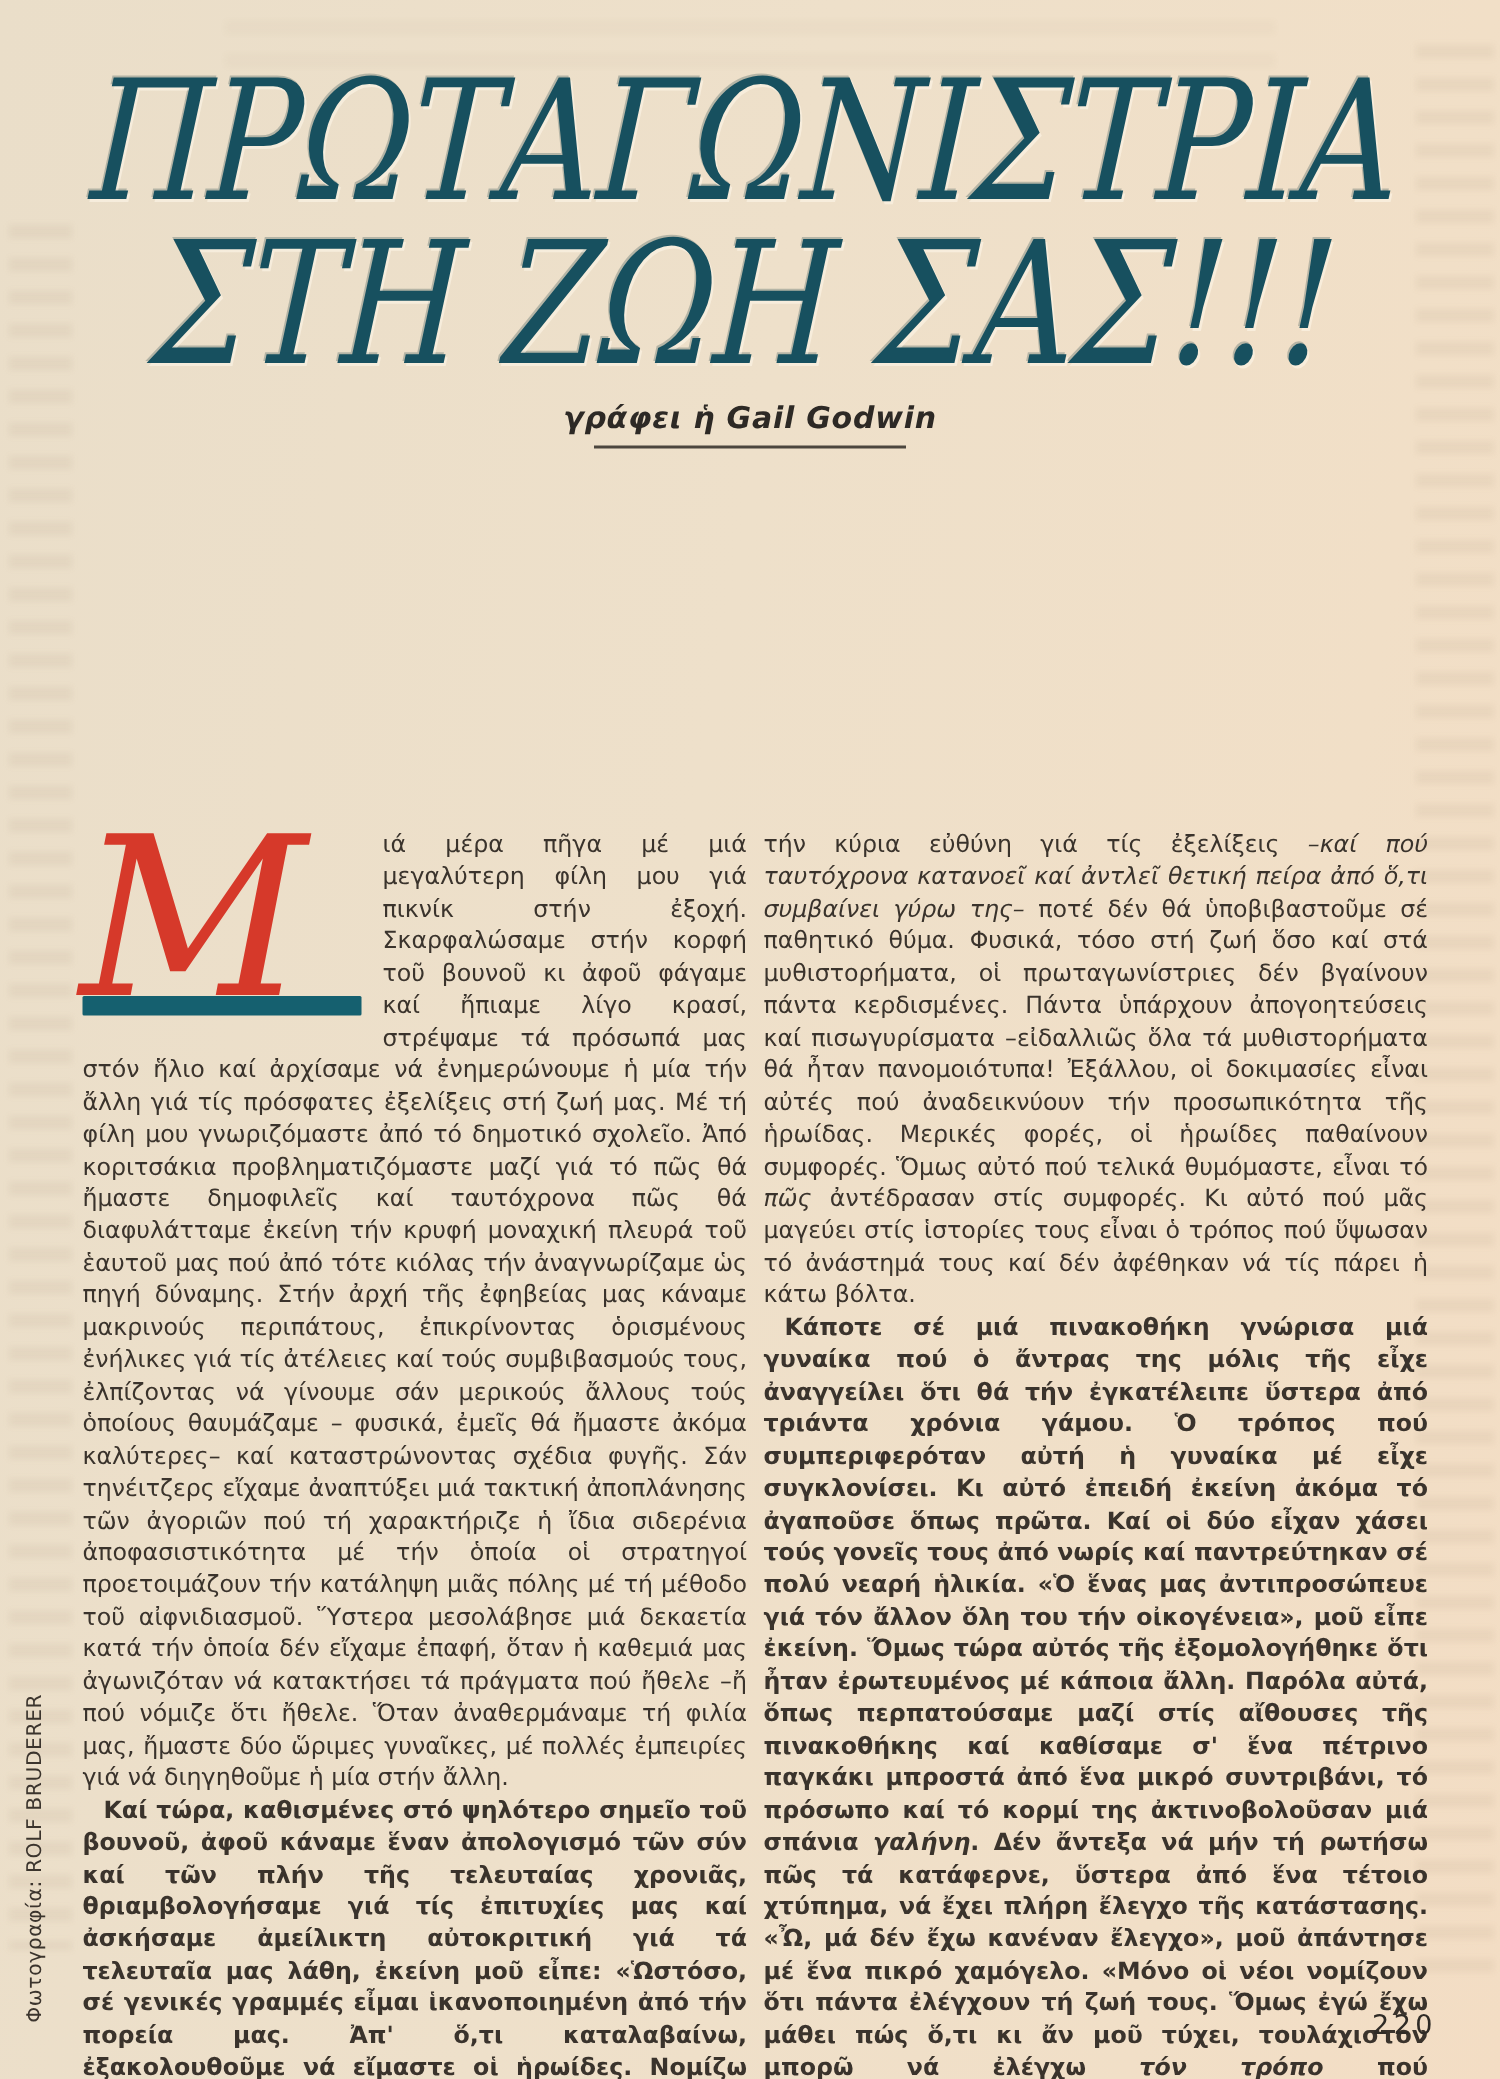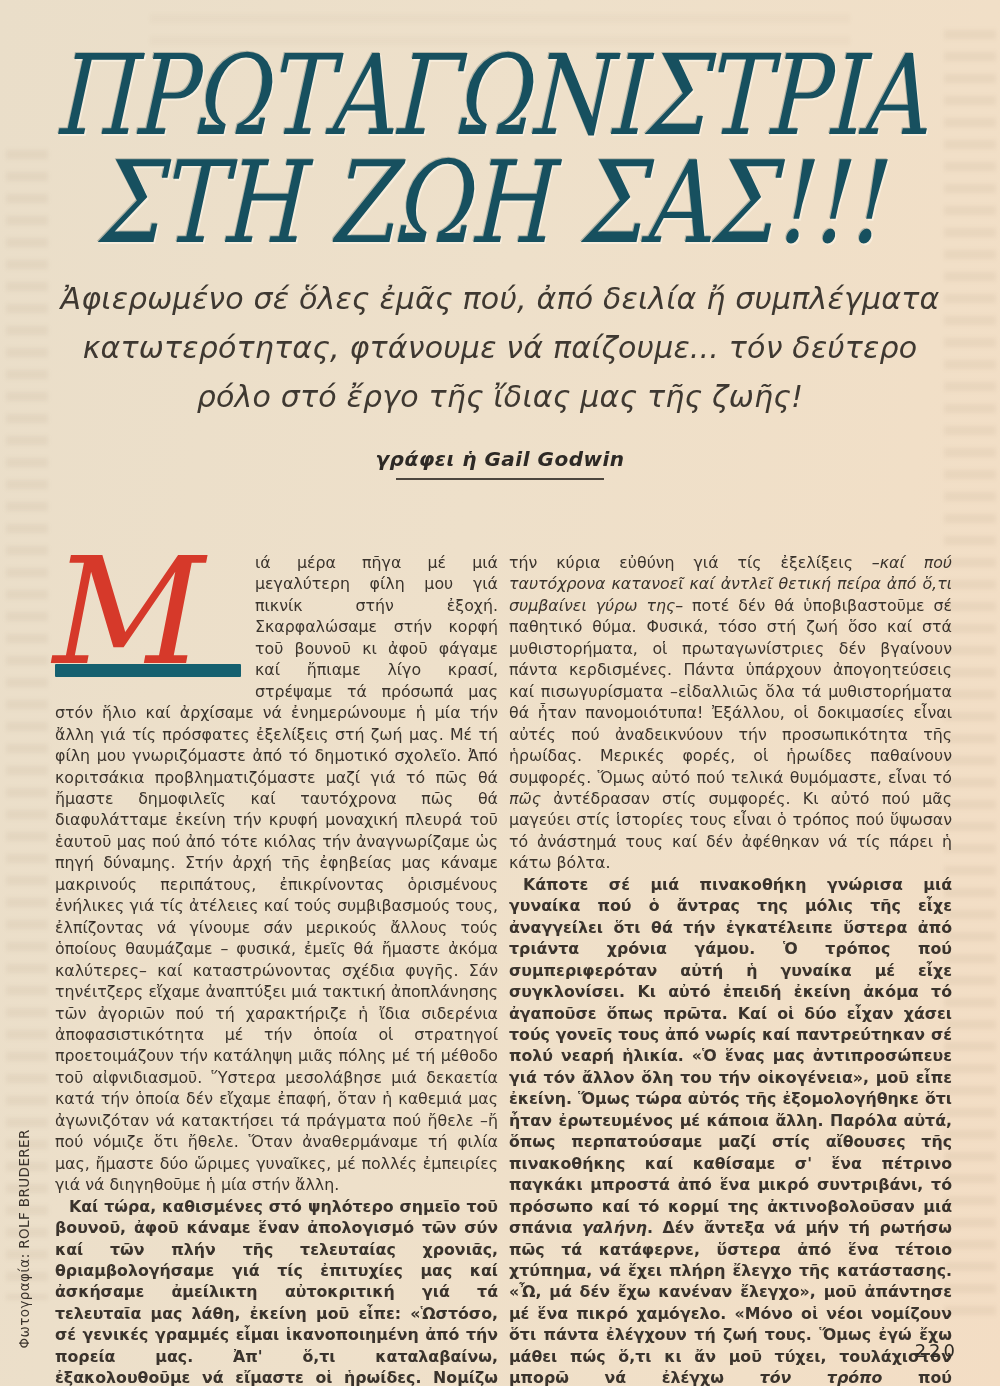--- a/index.html
+++ b/index.html
@@ -135,25 +135,20 @@
 
   <div class="bleed top"></div>
   <div class="bleed left"></div>
   <div class="bleed right"></div>
 
   <div class="title">
     <div><span class="title-line l1">ΠΡΩΤΑΓΩΝΙΣΤΡΙΑ</span></div>
     <div><span class="title-line l2">ΣΤΗ ΖΩΗ ΣΑΣ!!!</span></div>
   </div>
 
-  <div class="subtitle">
-    <div>Ἀφιερωμένο σέ ὅλες ἐμᾶς πού, ἀπό δειλία ἤ συμπλέγματα</div>
-    <div>κατωτερότητας, φτάνουμε νά παίζουμε... τόν δεύτερο</div>
-    <div>ρόλο στό ἔργο τῆς ἴδιας μας τῆς ζωῆς!</div>
-  </div>
 
   <div class="byline">γράφει ἡ Gail Godwin</div>
   <div class="byline-rule"></div>
 
   <div class="columns">
 
     <div class="col">
       <p>
         <span class="dropcap-wrap">
           <span class="dropcap">Μ</span>

